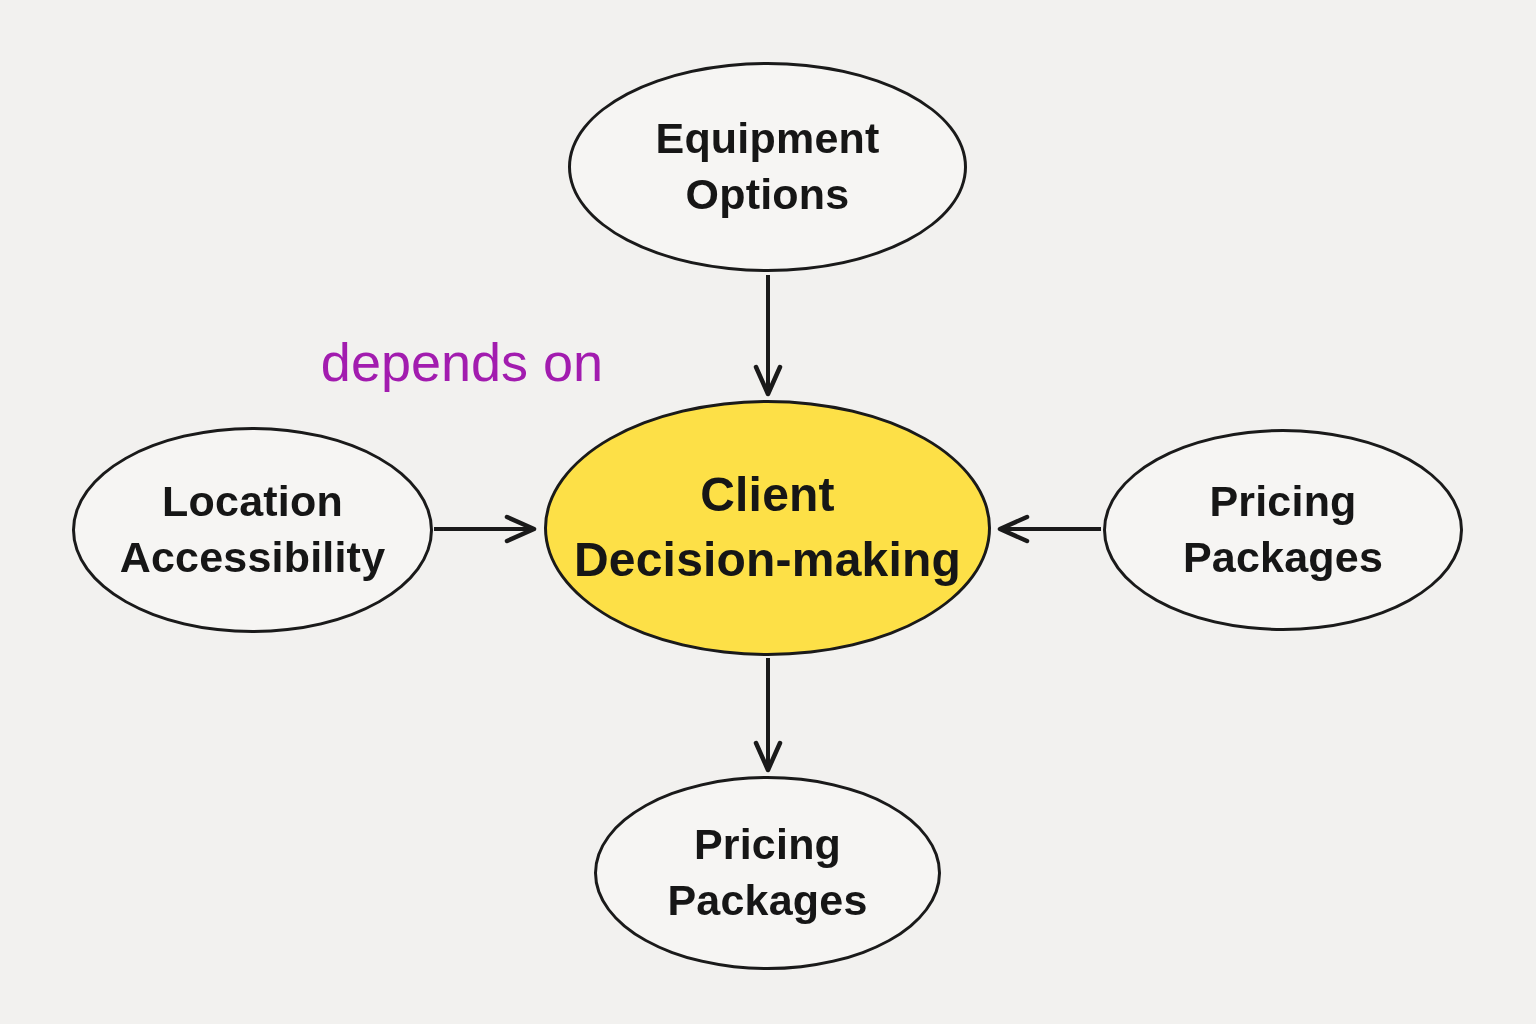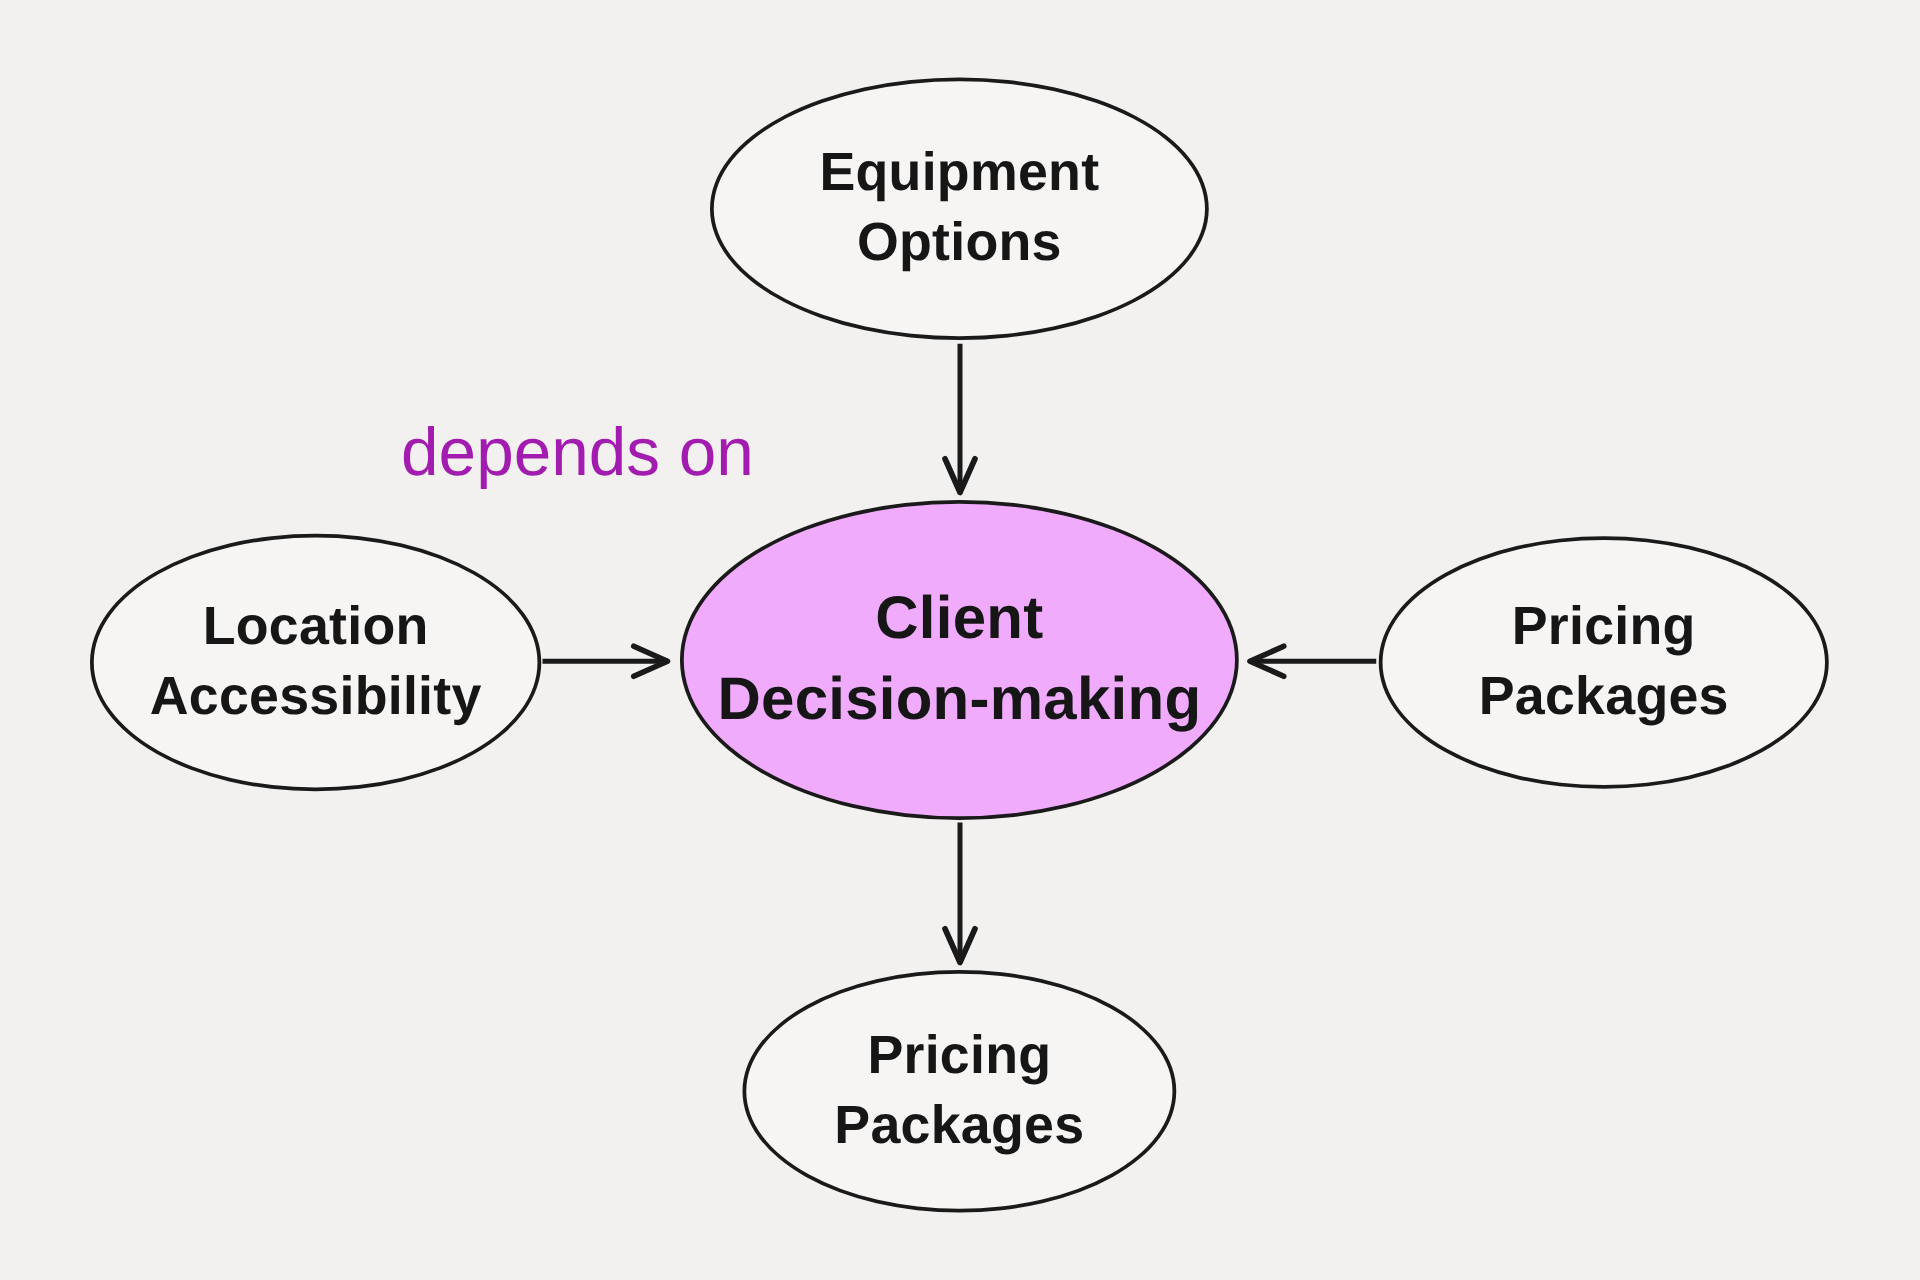--- a/index.html
+++ b/index.html
@@ -21,21 +21,21 @@
     box-sizing: border-box;
     border: 3px solid #1a1a1a;
     border-radius: 50%;
     background: #f6f5f3;
     display: flex;
     align-items: center;
     justify-content: center;
     text-align: center;
   }
   .node--center {
-    background: #f0abfc;
+    background: #fde047;
   }
   .node__label {
     white-space: pre-line;
     font-size: 43px;
     font-weight: 700;
     line-height: 1.3;
     letter-spacing: 0.2px;
   }
   .node--center .node__label {
     font-size: 48px;

